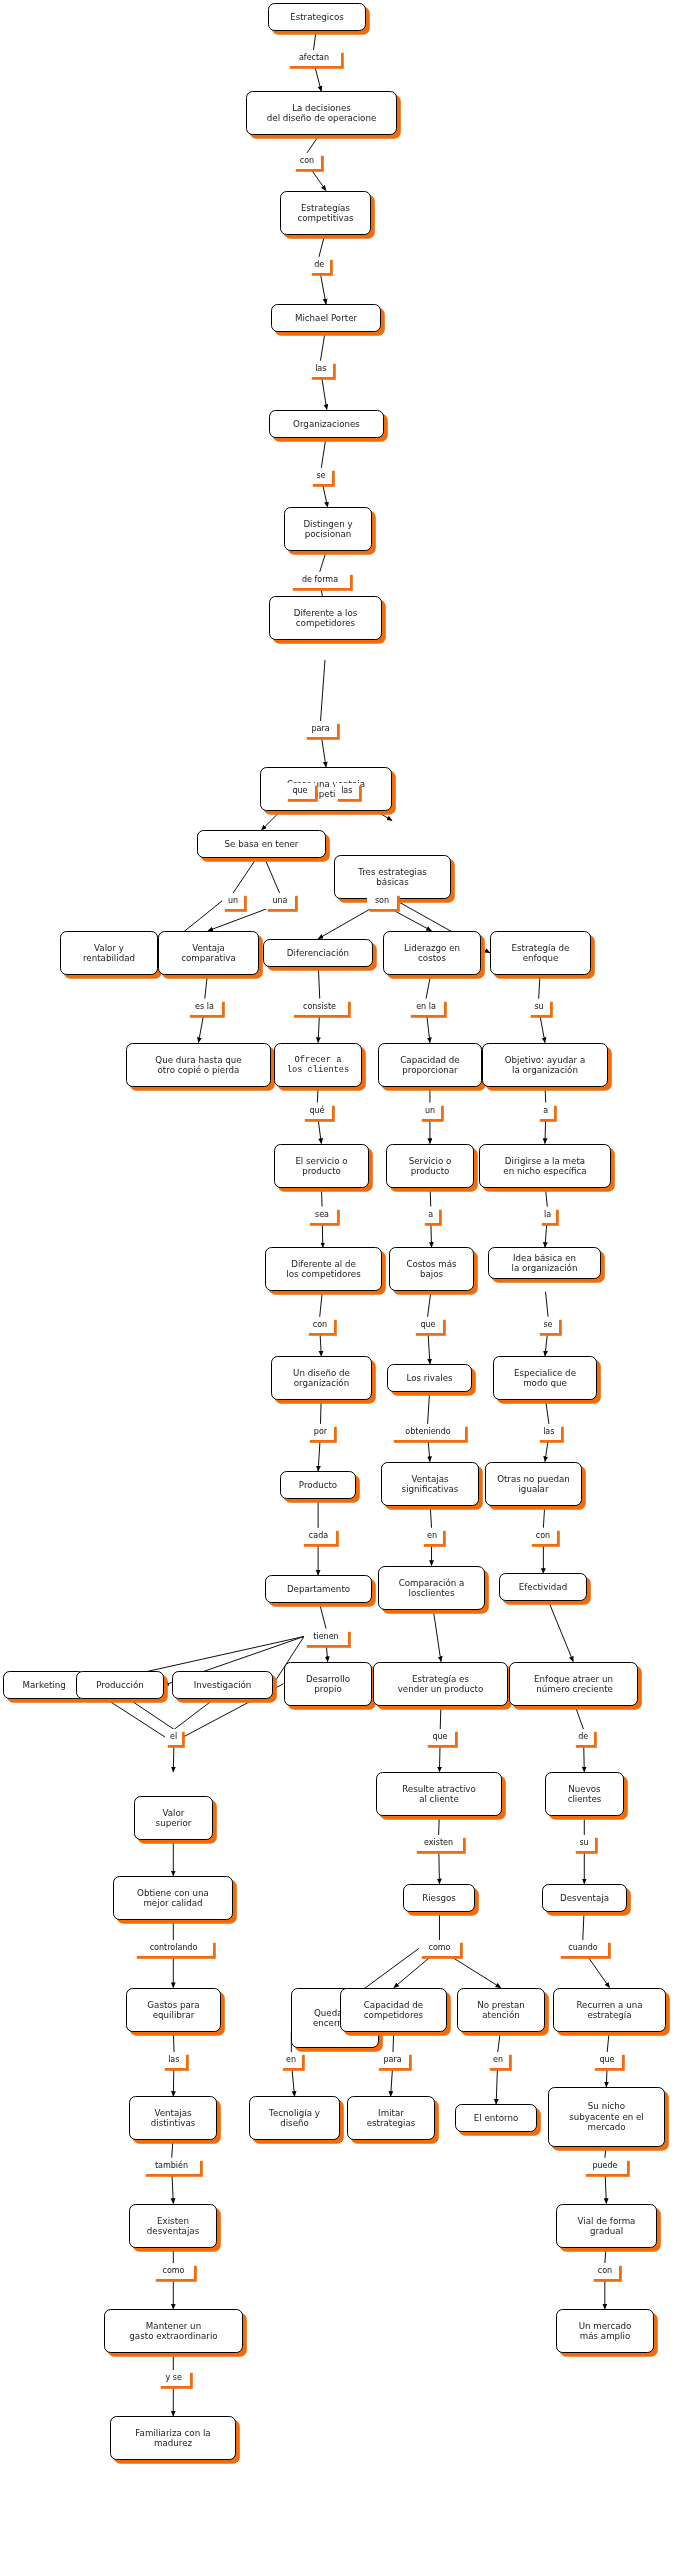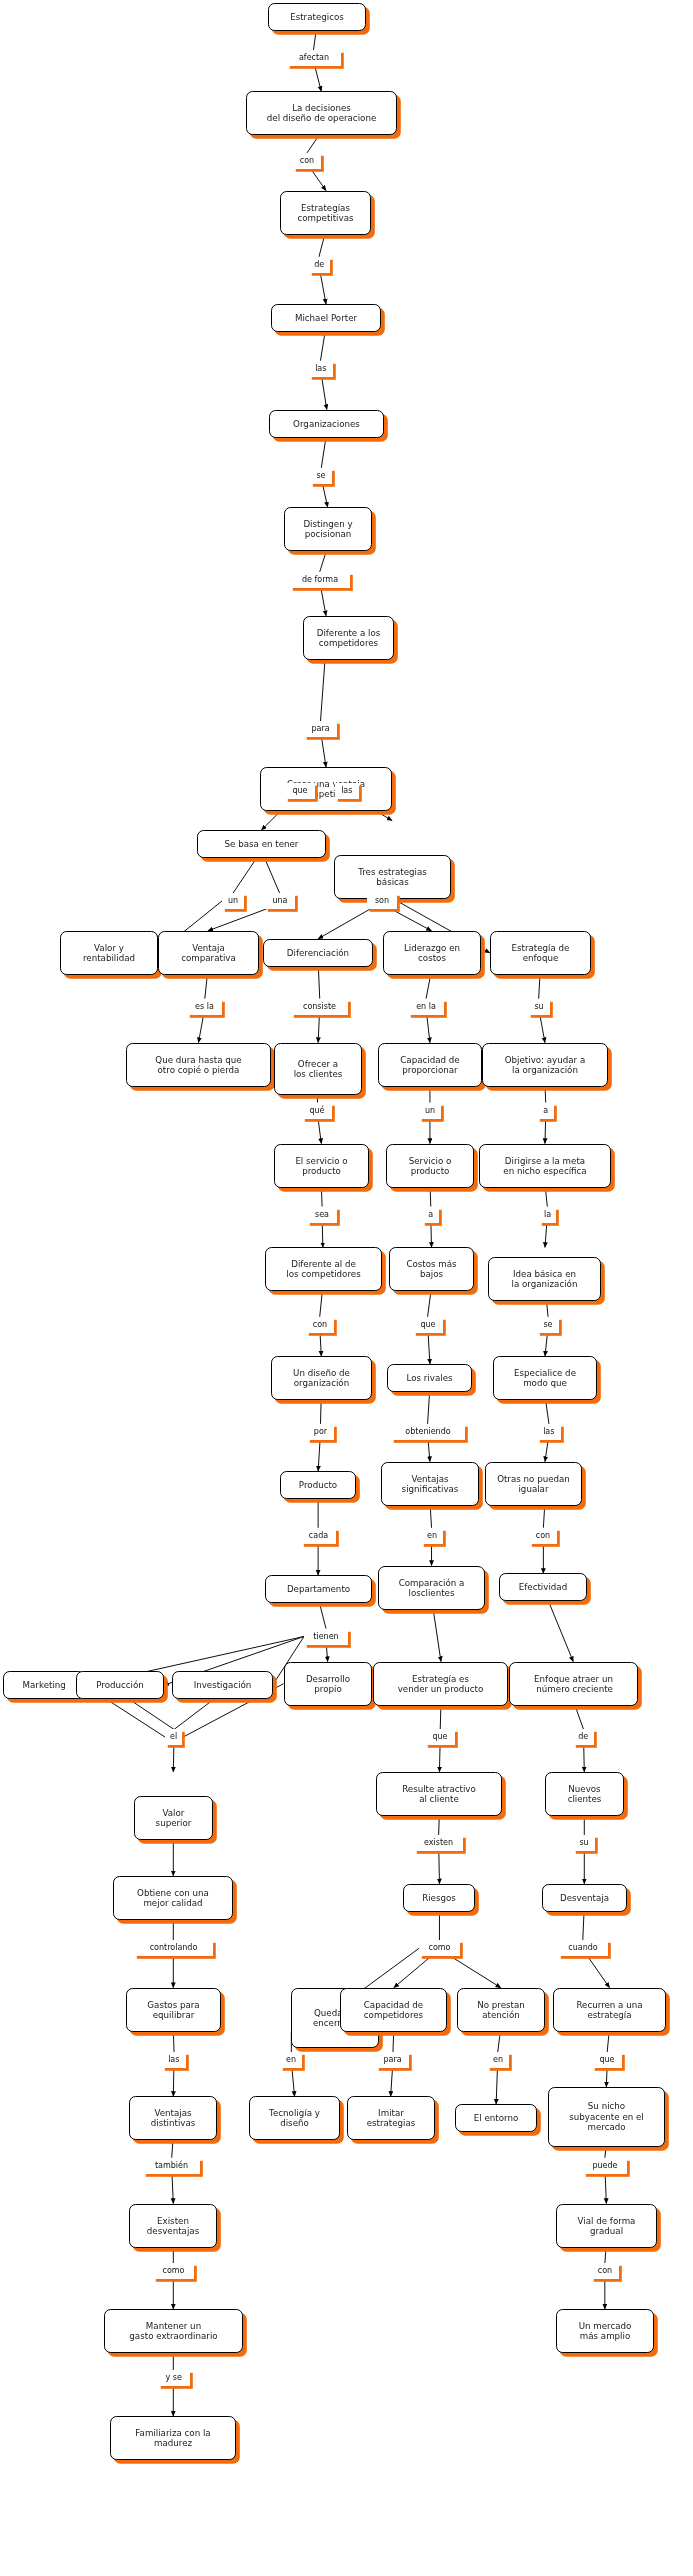--- a/index.html
+++ b/index.html
@@ -174,55 +174,55 @@
   <div id="node-layer">
       <div class="node" style="left: 268px; top: 3.2px; width: 98px; height: 28px;">Estrategicos</div>
       <div class="node" style="left: 246px; top: 91px; width: 151px; height: 44px;">La decisiones
 del diseño de operacione</div>
       <div class="node" style="left: 280px; top: 191px; width: 91px; height: 44px;">Estrategías
 competitivas</div>
       <div class="node" style="left: 271px; top: 304px; width: 110px; height: 28px;">Michael Porter</div>
       <div class="node" style="left: 269px; top: 410px; width: 115px; height: 28px;">Organizaciones</div>
       <div class="node" style="left: 284px; top: 507px; width: 88px; height: 44px;">Distingen y
 pocisionan</div>
-      <div class="node" style="left: 269px; top: 616px; width: 91px; height: 44px; margin-left: 34px;">Diferente a los
+      <div class="node" style="left: 269px; top: 596px; width: 113px; height: 44px;">Diferente a los
 competidores</div>
       <div class="node" style="left: 260px; top: 767px; width: 132px; height: 44px;">Crear una ventaja
 competitiva</div>
       <div class="node" style="left: 197px; top: 830px; width: 129px; height: 28px;">Se basa en tener</div>
       <div class="node" style="left: 334px; top: 821px; width: 117px; height: 44px; margin-top: 34px;">Tres estrategias
 básicas</div>
       <div class="node" style="left: 60px; top: 931px; width: 98px; height: 44px;">Valor y
 rentabilidad</div>
       <div class="node" style="left: 158px; top: 931px; width: 101px; height: 44px;">Ventaja
 comparativa</div>
       <div class="node" style="left: 263px; top: 939px; width: 110px; height: 28px;">Diferenciación</div>
       <div class="node" style="left: 383px; top: 931px; width: 98px; height: 44px;">Liderazgo en
 costos</div>
       <div class="node" style="left: 490px; top: 931px; width: 101px; height: 44px;">Estrategía de
 enfoque</div>
       <div class="node" style="left: 126px; top: 1043px; width: 145px; height: 44px;">Que dura hasta que
 otro copié o pierda</div>
-      <div class="node" style="left: 274px; top: 1043px; width: 88px; height: 52px;">Ofrecer a
+      <div class="node" style="left: 274px; top: 1043px; width: 88px; height: 44px; font-family: Liberation Mono, monospace;">Ofrecer a
 los clientes</div>
       <div class="node" style="left: 378px; top: 1043px; width: 104px; height: 44px;">Capacidad de
 proporcionar</div>
       <div class="node" style="left: 482px; top: 1043px; width: 126px; height: 44px;">Objetivo: ayudar a
 la organización</div>
       <div class="node" style="left: 274px; top: 1144px; width: 95px; height: 44px;">El servicio o
 producto</div>
       <div class="node" style="left: 386px; top: 1144px; width: 88px; height: 44px;">Servicio o
 producto</div>
       <div class="node" style="left: 479px; top: 1144px; width: 132px; height: 44px;">Dirigirse a la meta
 en nicho específica</div>
       <div class="node" style="left: 265px; top: 1247px; width: 117px; height: 44px;">Diferente al de
 los competidores</div>
       <div class="node" style="left: 389px; top: 1247px; width: 85px; height: 44px;">Costos más
 bajos</div>
-      <div class="node" style="left: 488px; top: 1247px; width: 113px; height: 44px; margin-top: 10px;">Idea básica en
+      <div class="node" style="left: 488px; top: 1247px; width: 113px; height: 32px;">Idea básica en
 la organización</div>
       <div class="node" style="left: 271px; top: 1356px; width: 101px; height: 44px;">Un diseño de
 organización</div>
       <div class="node" style="left: 387px; top: 1364px; width: 85px; height: 28px;">Los rivales</div>
       <div class="node" style="left: 493px; top: 1356px; width: 104px; height: 44px;">Especialice de
 modo que</div>
       <div class="node" style="left: 280px; top: 1471px; width: 76px; height: 28px;">Producto</div>
       <div class="node" style="left: 381px; top: 1462px; width: 98px; height: 44px;">Ventajas
 significativas</div>
       <div class="node" style="left: 485px; top: 1462px; width: 97px; height: 44px;">Otras no puedan

